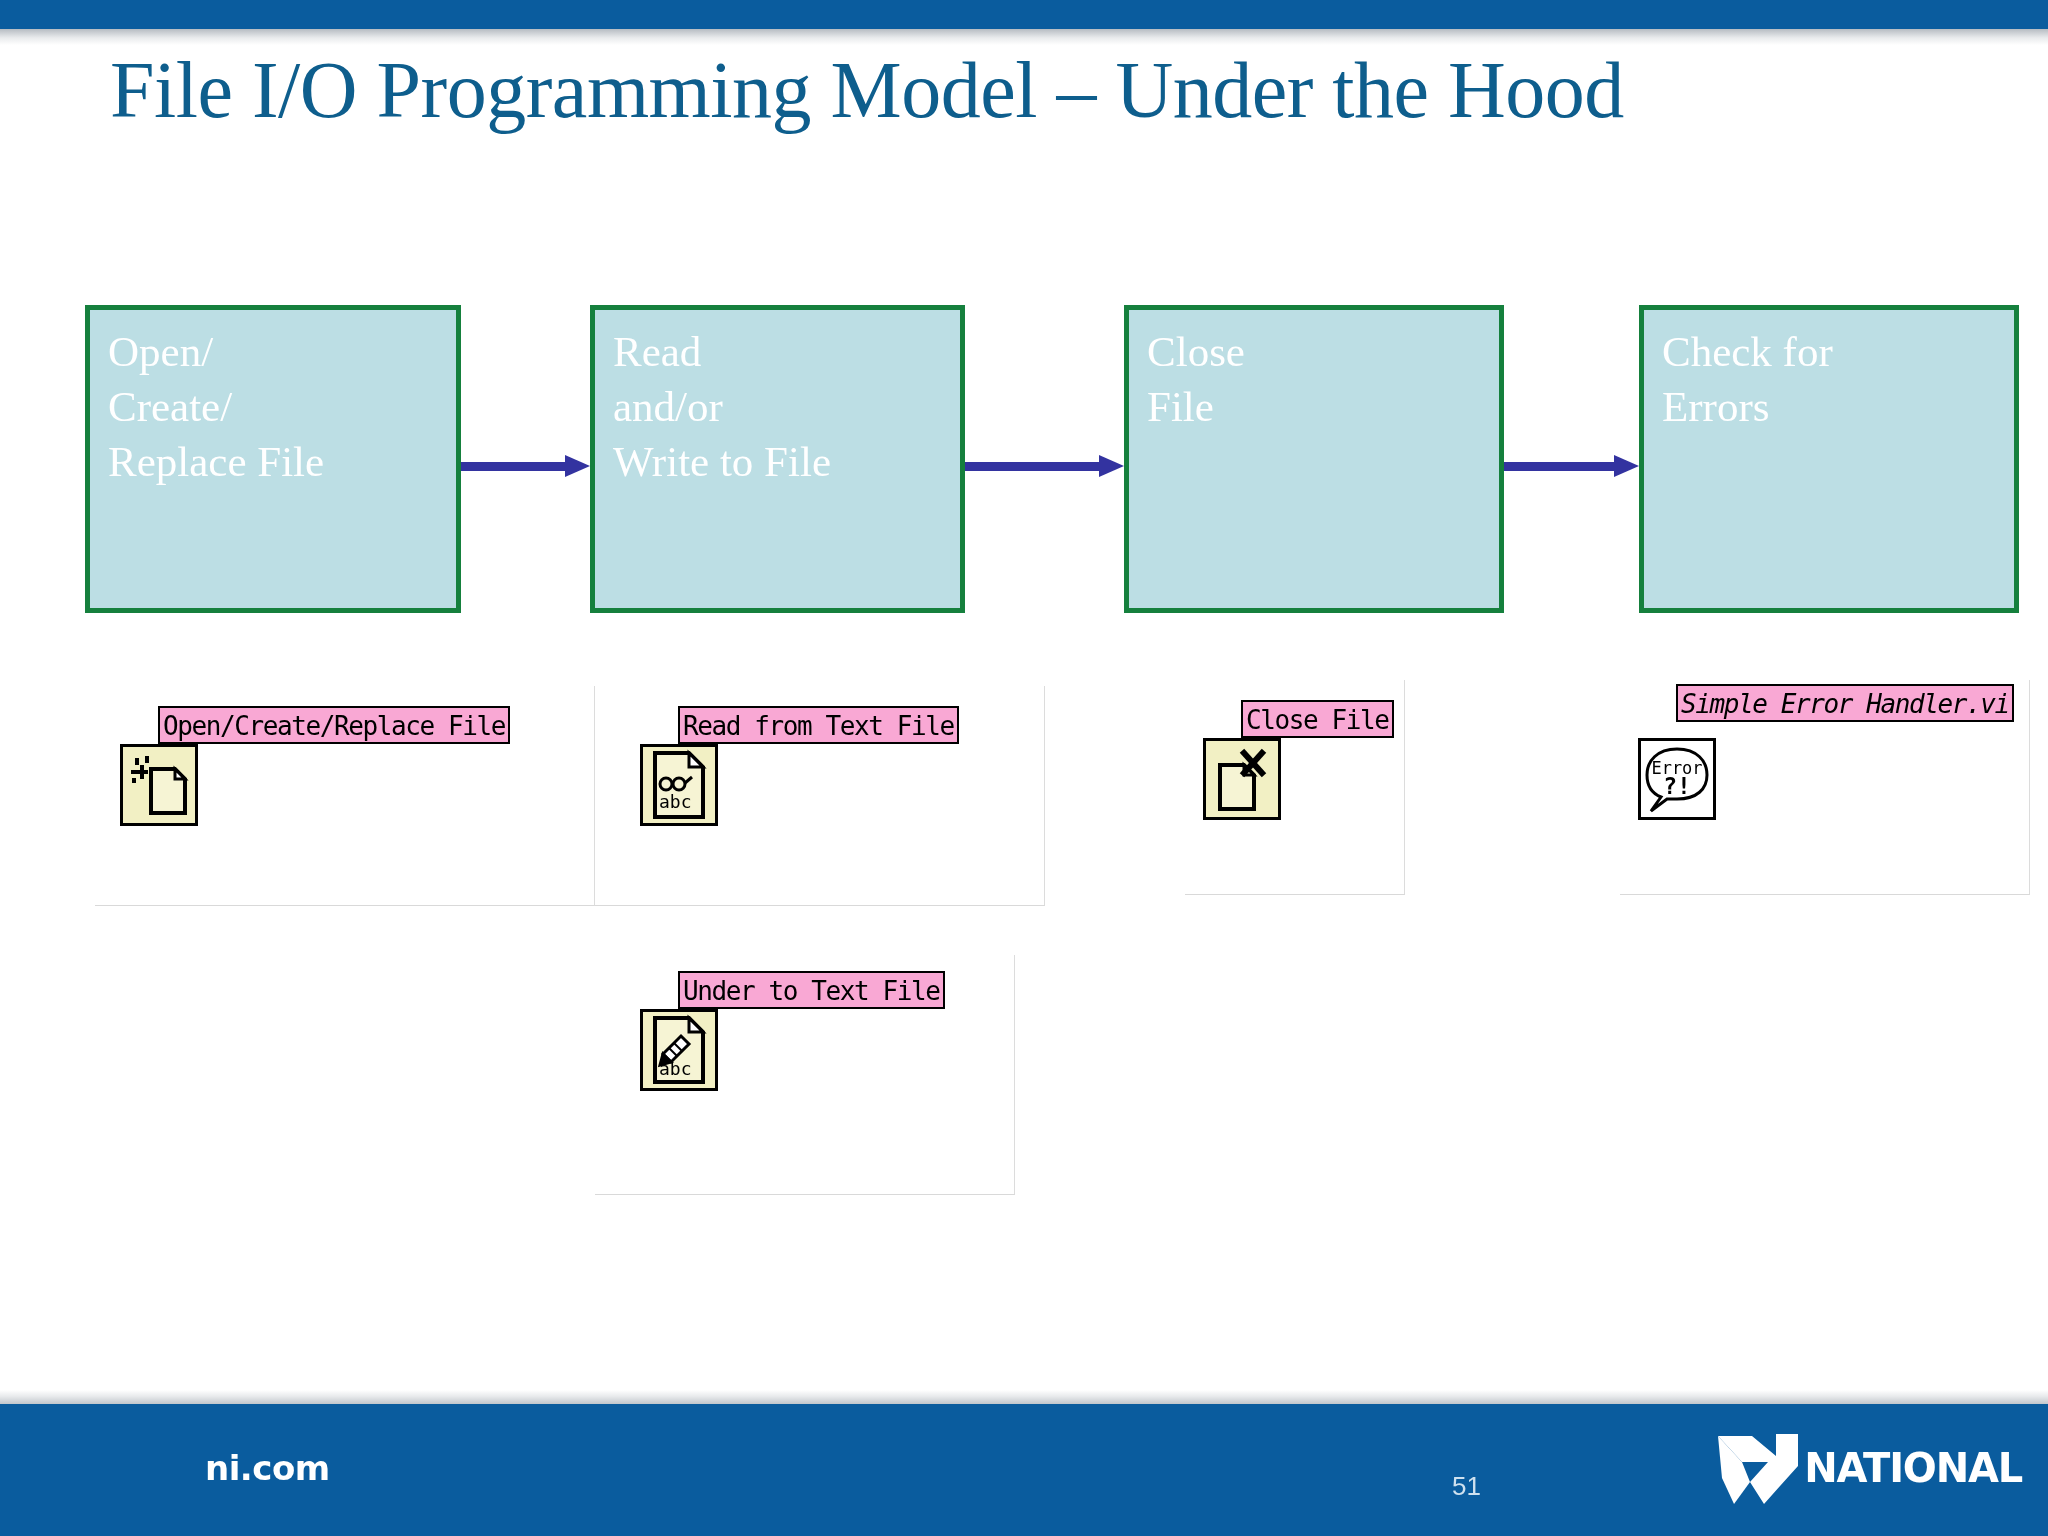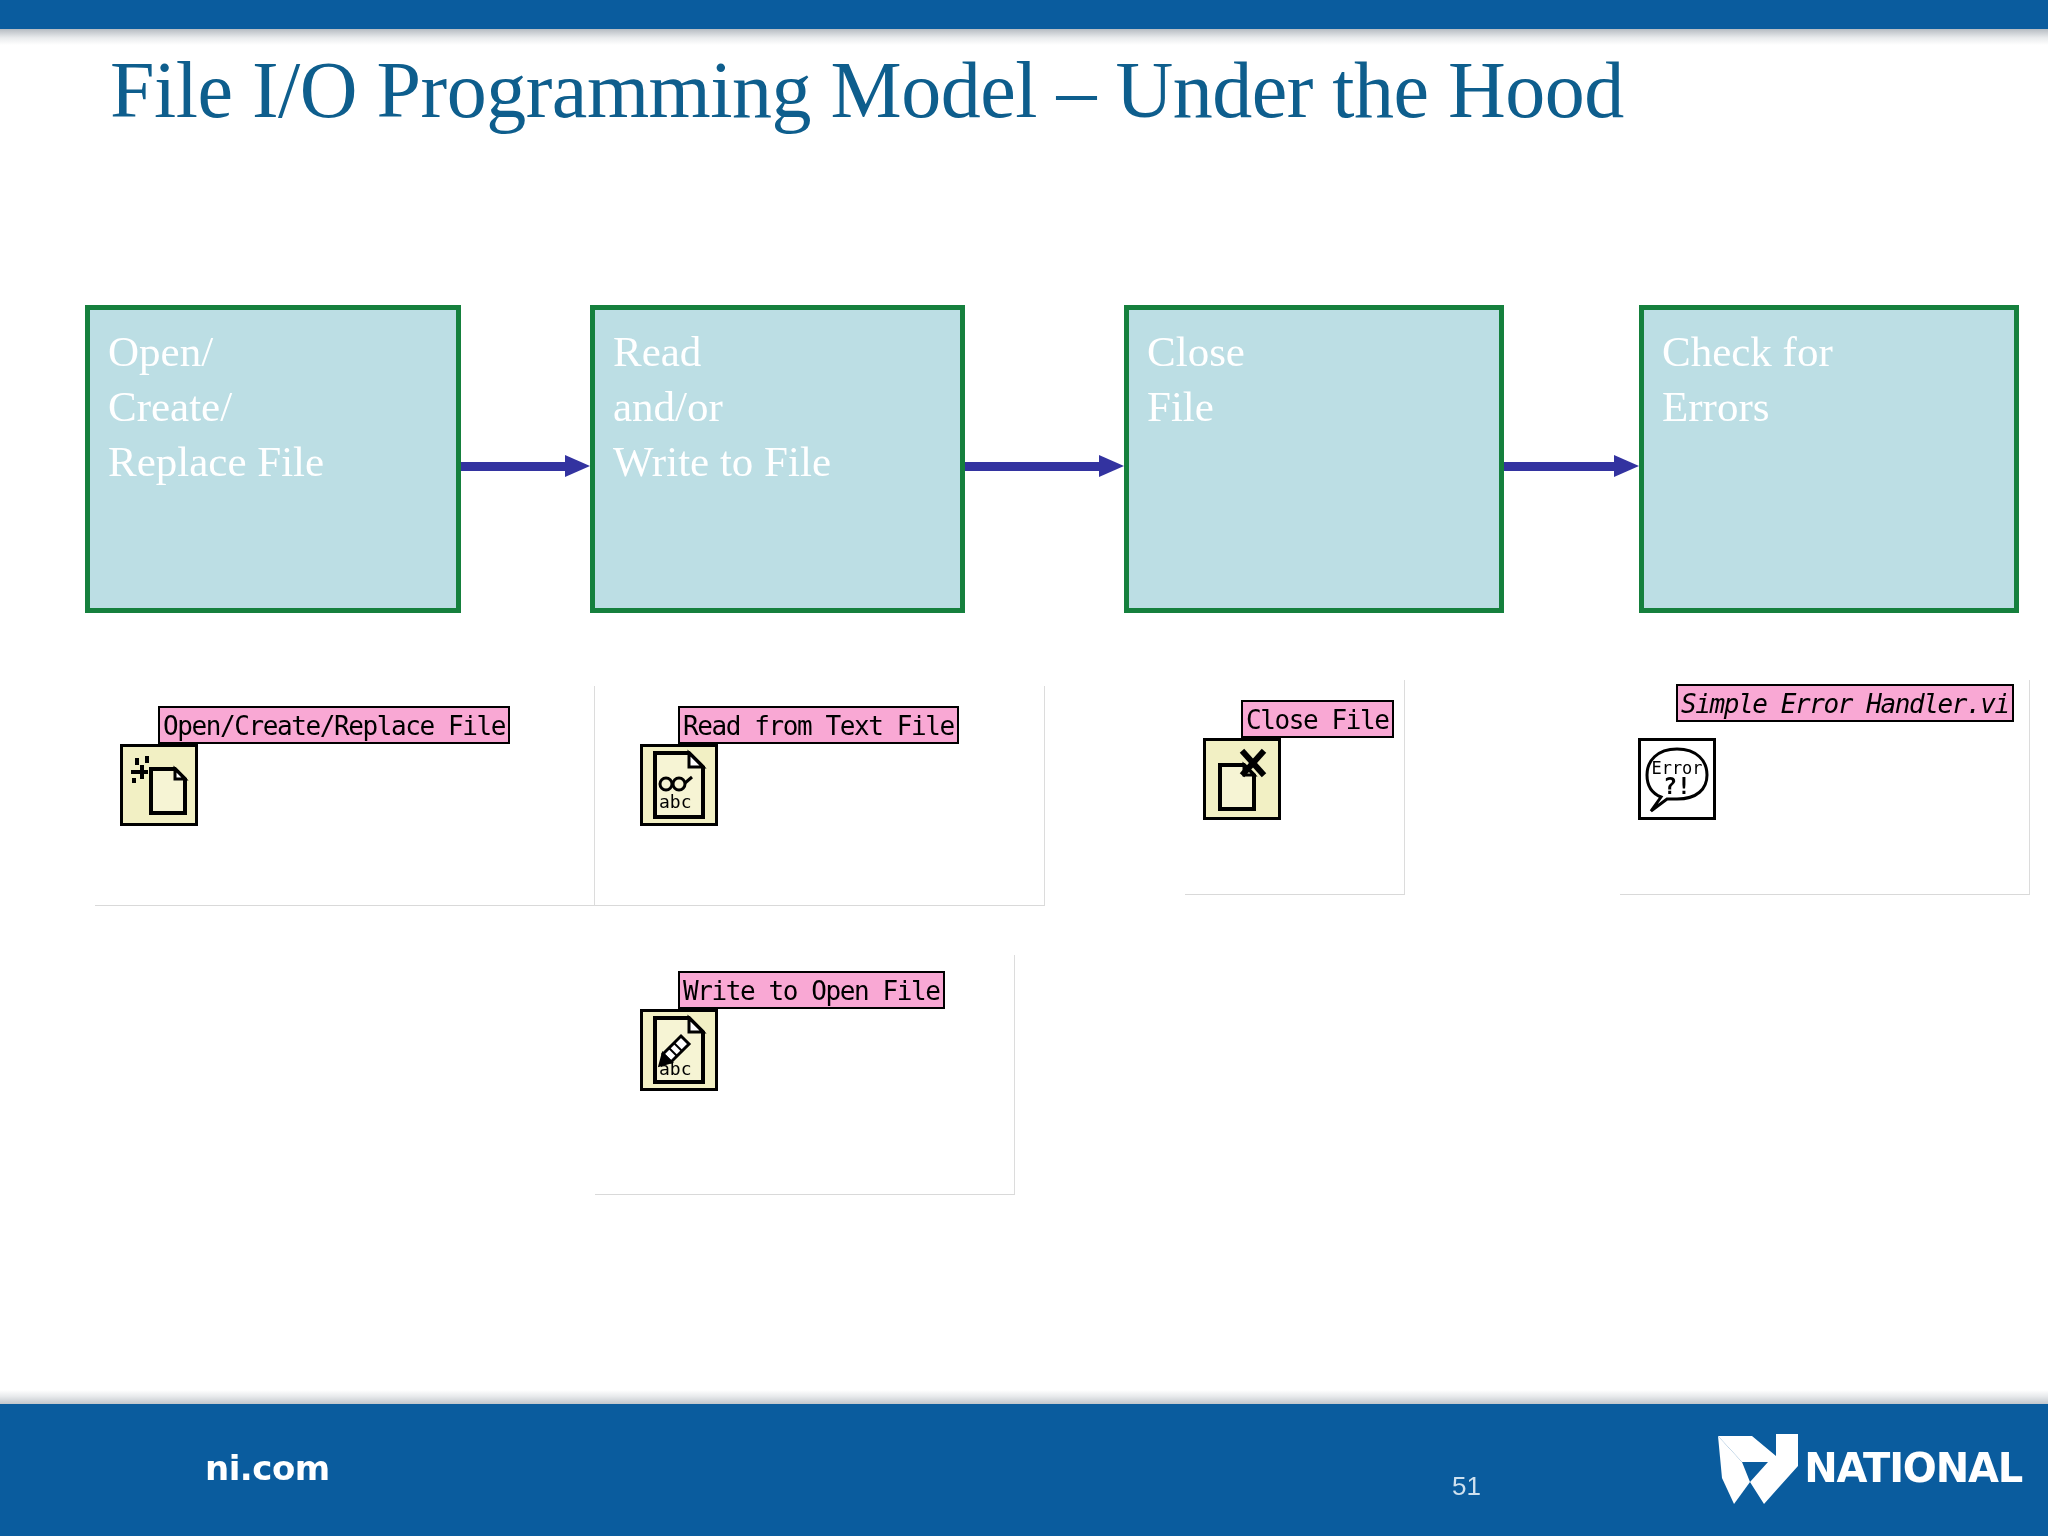--- a/index.html
+++ b/index.html
@@ -285,21 +285,21 @@
   <div class="vi-icon white-bg" style="left:18px; top:58px;">
     <svg width="72" height="76" viewBox="0 0 72 76">
       <path d="M36 8 C56 8 66 20 66 34 C66 48 56 58 36 58 L26 58 L10 70 L20 56 C10 52 6 44 6 34 C6 20 16 8 36 8 Z" fill="#ffffff" stroke="#000000" stroke-width="3"></path>
       <text x="36" y="33" text-anchor="middle" font-family="DejaVu Sans Mono, monospace" font-size="17" fill="#000000">Error</text>
       <text x="36" y="53" text-anchor="middle" font-family="DejaVu Sans Mono, monospace" font-size="23" font-weight="bold" fill="#000000">?!</text>
     </svg>
   </div>
 </div>
 
 <div class="vi-group" style="left:595px; top:955px; width:420px; height:240px;">
-  <div class="vi-label" style="left:45px; top:16px;">Write to Open File</div>
+  <div class="vi-label" style="left:45px; top:16px;">Under to Text File</div>
   <div class="vi-icon" style="left:45px; top:54px;">
     <svg width="72" height="76" viewBox="0 0 72 76">
       <path d="M12 6 H46 L60 20 V70 H12 Z" fill="#f6f4d4" stroke="#000000" stroke-width="4"></path>
       <path d="M46 6 L46 20 L60 20 Z" fill="#ffffff" stroke="#000000" stroke-width="3"></path>
 
       <g stroke="#000000" stroke-width="3" fill="#ffffff">
         <path d="M20 42 L38 24 L46 32 L28 50 Z"></path>
         <path d="M20 42 L28 50 L17 53 Z" fill="#000000"></path>
       </g>
       <g stroke="#000000" stroke-width="2">

